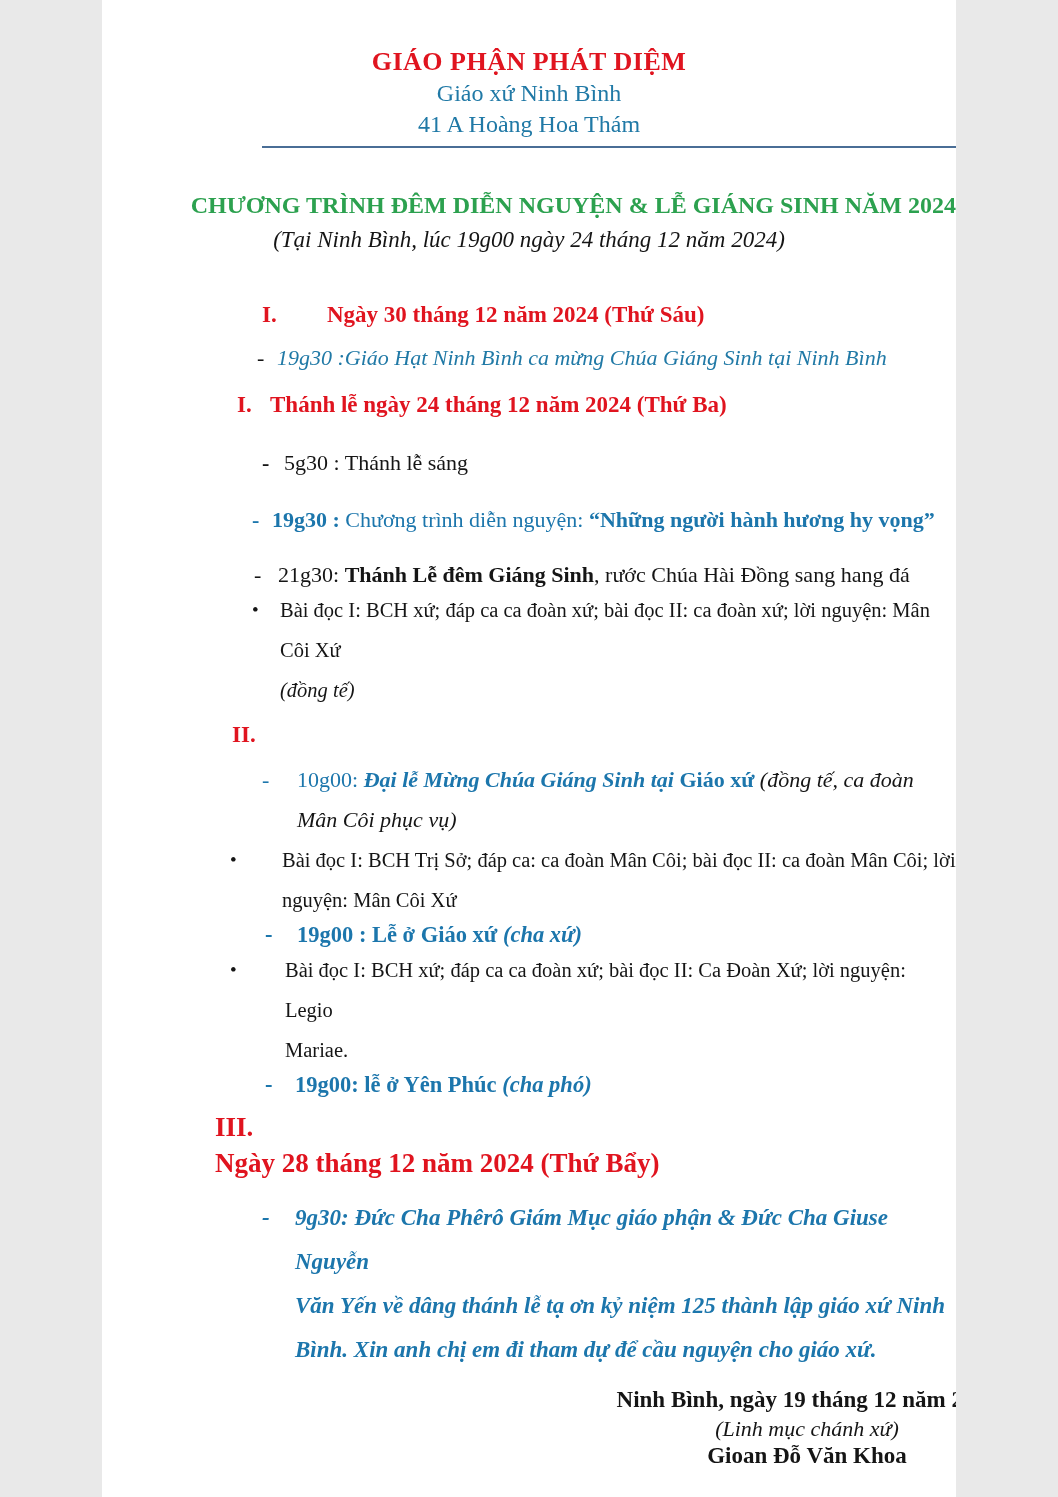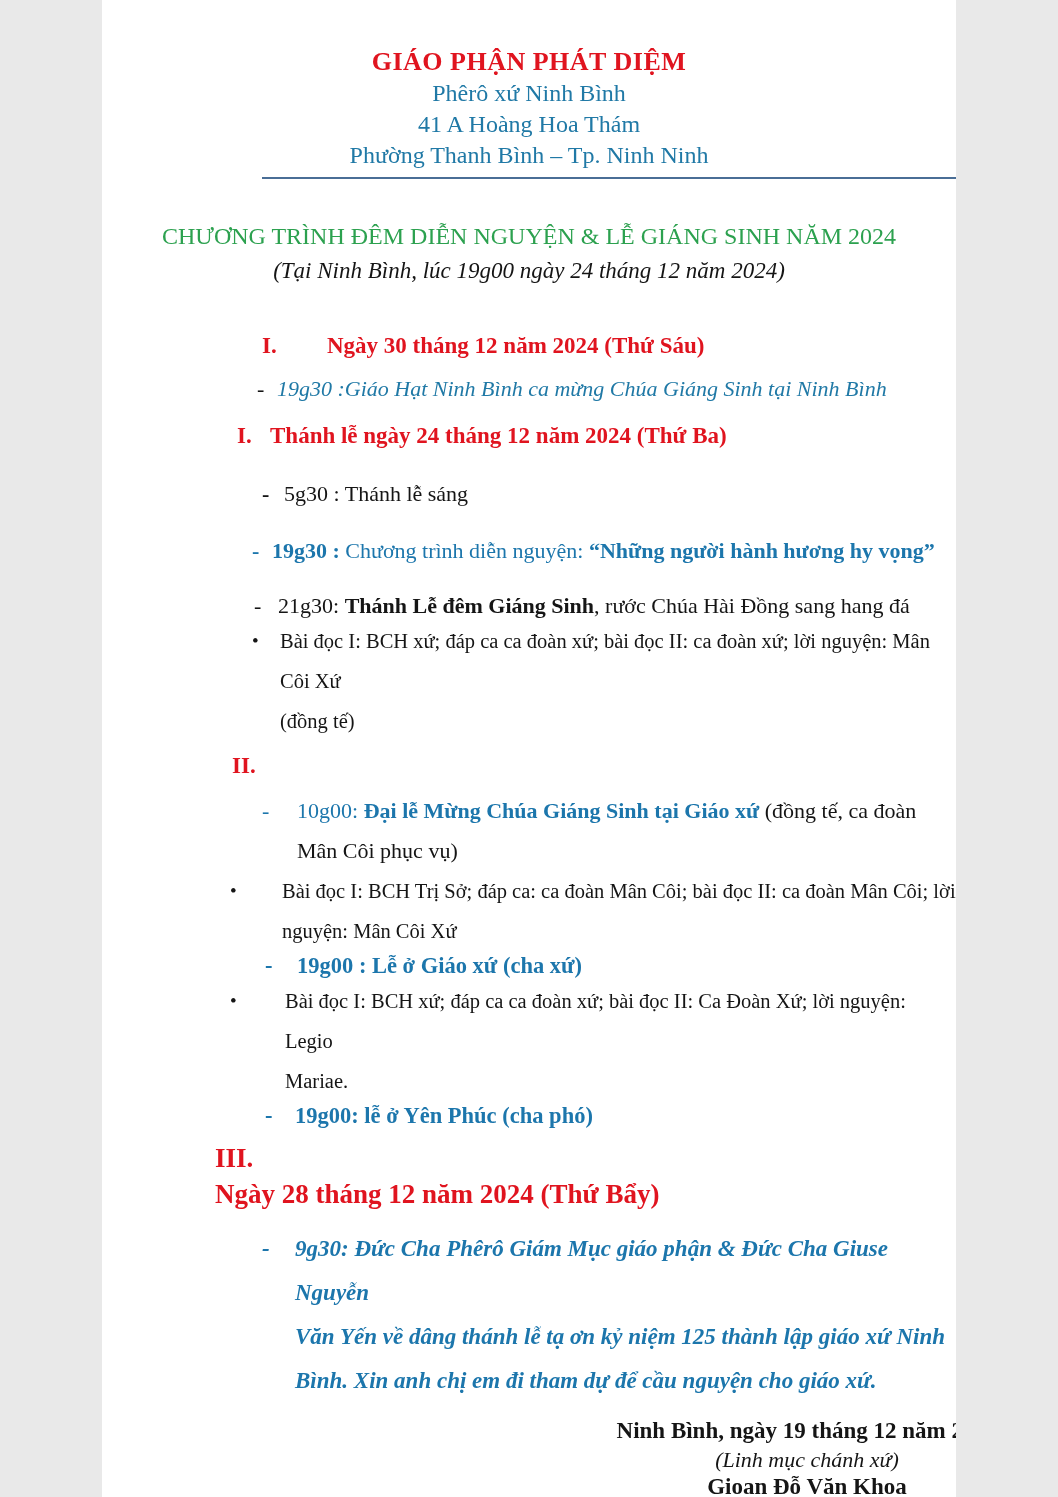--- a/index.html
+++ b/index.html
@@ -11,26 +11,26 @@
     width:854px;height:1497px;background:var(--paper);margin:0 auto;
     font-family:"Liberation Serif","DejaVu Serif",serif;color:var(--black);
     overflow:hidden;box-sizing:border-box;padding-top:46px;
   }
   
   .hdr{text-align:center;}
   .hdr-red{font-weight:bold;font-size:26px;line-height:32px;color:var(--red);letter-spacing:.5px;}
   .hdr-teal{font-size:24px;line-height:31px;color:var(--teal);}
   .rule{margin:6px 0 0 160px;width:745px;border-top:2px solid var(--rule);height:0;}
   
-  .title{margin-top:42px;text-align:center;font-weight:normal;font-size:24px;line-height:30px;color:var(--green);}
+  .title{margin-top:42px;text-align:right;font-weight:bold;font-size:24px;line-height:30px;color:var(--green);}
   .subtitle{margin-top:5px;text-align:center;font-style:italic;font-size:23px;line-height:30px;}
   
   .row{display:flex;align-items:flex-start;}
   .lead{flex:0 0 auto;}
-  .b{font-weight:bold;} .i{}
+  .b{font-weight:bold;} .i{font-style:italic;}
   .c-blue{color:var(--blue);}
   
   .sechead{font-weight:bold;font-size:23px;line-height:30px;color:var(--red);}
   .s1h{margin:45px 0 0 160px;} .s1h .lead{width:65px;}
   .s2h{margin:17px 0 0 135px;} .s2h .lead{width:33px;}
   .s3h{margin:10px 0 0 130px;}   .s3h .lead{width:33px;}
   .s4h{margin:9px 0 0 113px;font-size:27px;line-height:36px;flex-direction:column;} .s4h .lead{width:55px;}
   
   .it{font-size:22px;line-height:30px;}
   .it1{margin:13px 0 0 155px;color:var(--teal);font-style:italic;} .it1 .lead{width:20px;color:var(--black);}
@@ -52,23 +52,22 @@
   .sig-role{font-style:italic;font-size:22px;line-height:27px;}
   .sig-name{font-weight:bold;font-size:23px;line-height:28px;}
 </style>
 </head>
 <body>
 
 <div class="page">
 
   <div class="hdr">
     <div class="hdr-red">GIÁO PHẬN PHÁT DIỆM</div>
-    <div class="hdr-teal">Phêrô xứ Ninh Bình</div>
+    <div class="hdr-teal">Giáo xứ Ninh Bình</div>
     <div class="hdr-teal">41 A Hoàng Hoa Thám</div>
-    <div class="hdr-teal">Phường Thanh Bình – Tp. Ninh Ninh</div>
     <div class="rule"></div>
   </div>
 
   <div class="title">CHƯƠNG TRÌNH ĐÊM DIỄN NGUYỆN &amp; LỄ GIÁNG SINH NĂM 2024</div>
   <div class="subtitle">(Tại Ninh Bình, lúc 19g00 ngày 24 tháng 12 năm 2024)</div>
 
   <div class="row sechead s1h">
     <span class="lead">I.</span>
     <span>Ngày 30 tháng 12 năm 2024 (Thứ Sáu)</span>
   </div>

